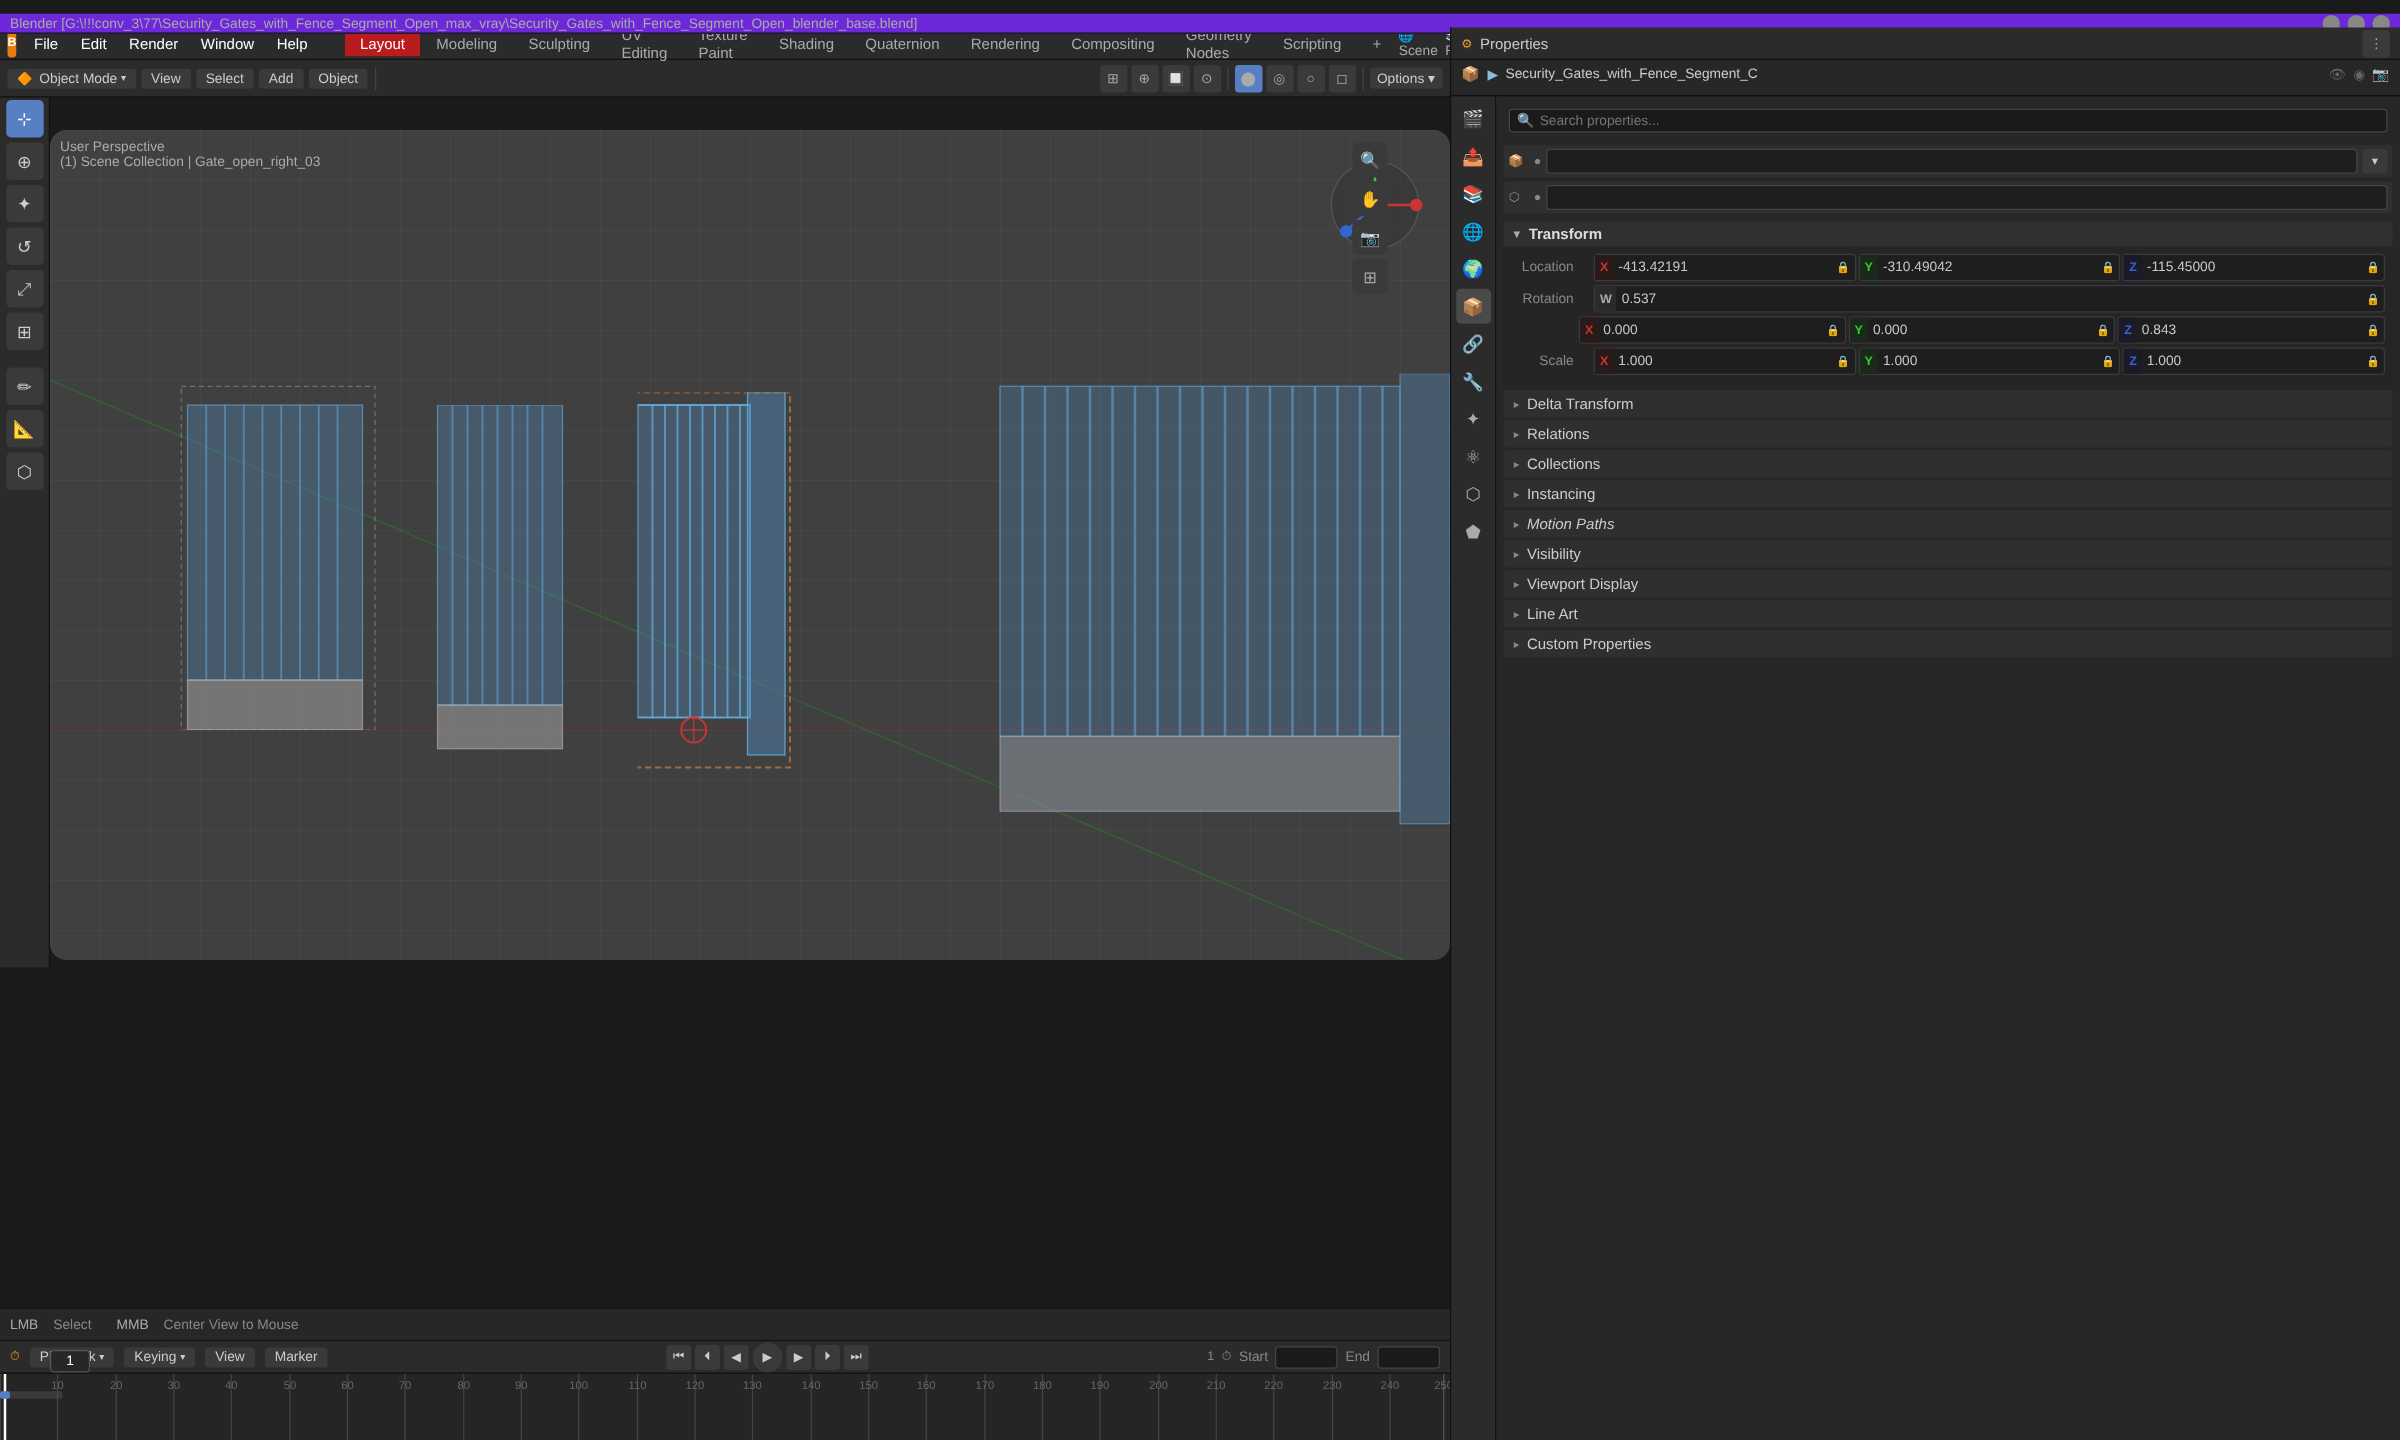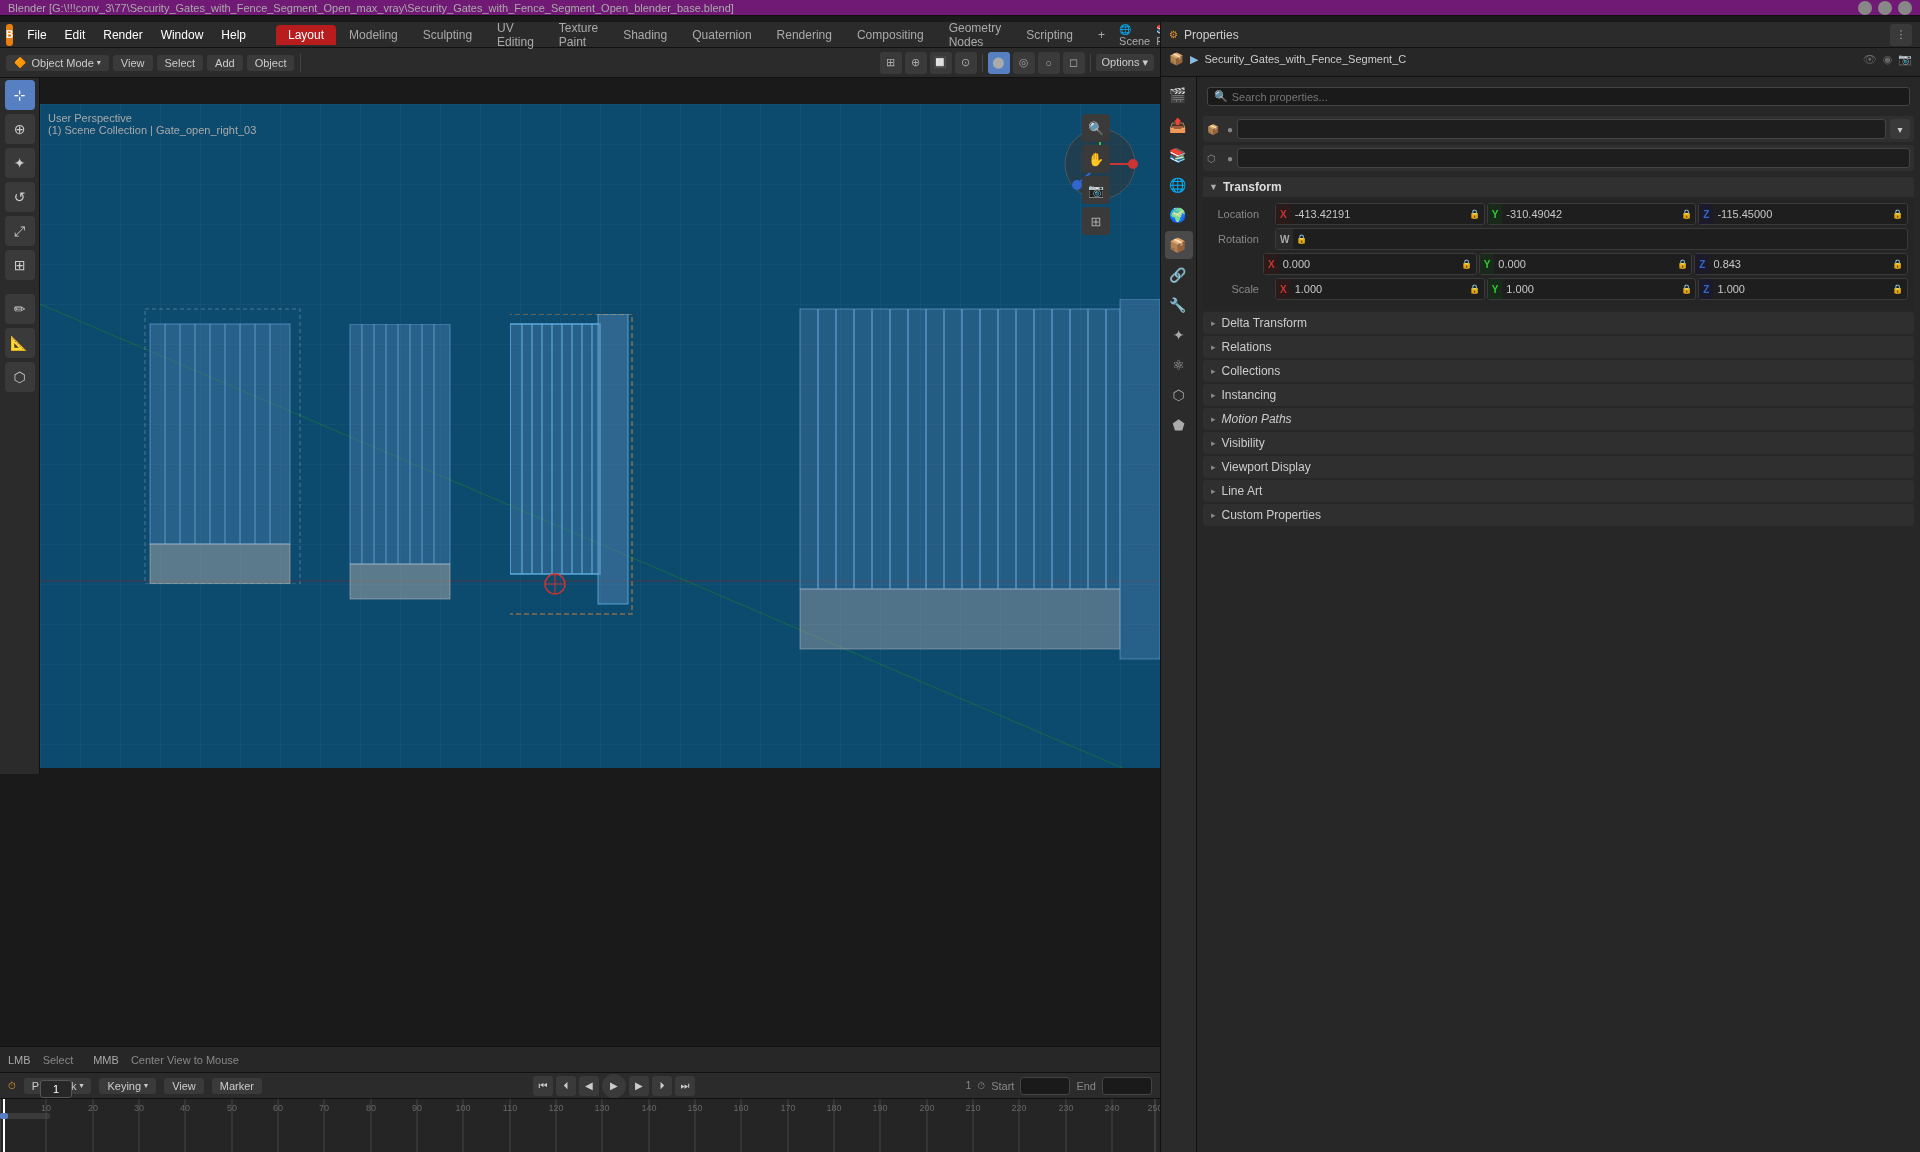--- a/index.html
+++ b/index.html
@@ -11,28 +11,28 @@
       font-size: 12px;
       color: #cccccc;
       overflow: hidden;
       position: relative;
     }
 
     
     #title-bar {
       width: 100%;
       height: 16px;
-      background: #701a75;
+      background: #6d28d9;
       display: flex;
       align-items: center;
       justify-content: space-between;
       padding: 0 8px;
       border-bottom: 1px solid #111;
       position: absolute;
-      top: 0;
+      top: 11px;
       z-index: 100;
     }
     #title-bar .title {
       font-size: 11px;
       color: #aaa;
     }
     #title-bar .window-controls {
       display: flex;
       gap: 6px;
     }
@@ -107,22 +107,23 @@
       margin: 0 2px;
     }
 
     
     #viewport {
       position: absolute;
       top: 104px;
       left: 40px;
       width: 1120px;
       height: 664px;
-      background: #0c4a6e;
+      background: #404040;
       overflow: hidden;
+      border-radius: 13px;
     }
 
     
     .viewport-grid {
       position: absolute;
       bottom: 0;
       left: 0;
       width: 100%;
       height: 100%;
       background:
@@ -787,20 +788,21 @@
               <span class="xyz-lock">🔒</span>
             </div>
           </div>
         </div>
 
         <div class="xyz-row">
           <div class="xyz-label">Rotation</div>
           <div class="xyz-fields">
             <div class="xyz-field-wrap">
               <span class="xyz-axis-tag" style="color:#aaa;background:#2a2a2a;">W</span>
+              <span class="xyz-val">0.537</span>
               <span class="xyz-lock">🔒</span>
             </div>
           </div>
         </div>
 
         <div style="display:grid;grid-template-columns:50px 1fr;align-items:center;gap:4px;margin-bottom:3px;">
           <div style="text-align:right;font-size:11px;color:#888;"> </div>
           <div class="xyz-fields">
             <div class="xyz-field-wrap">
               <span class="xyz-axis-tag axis-x">X</span>

